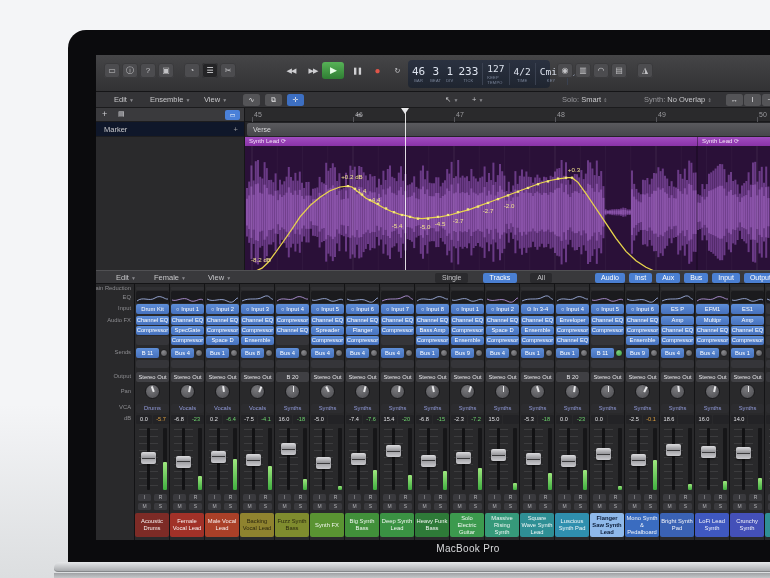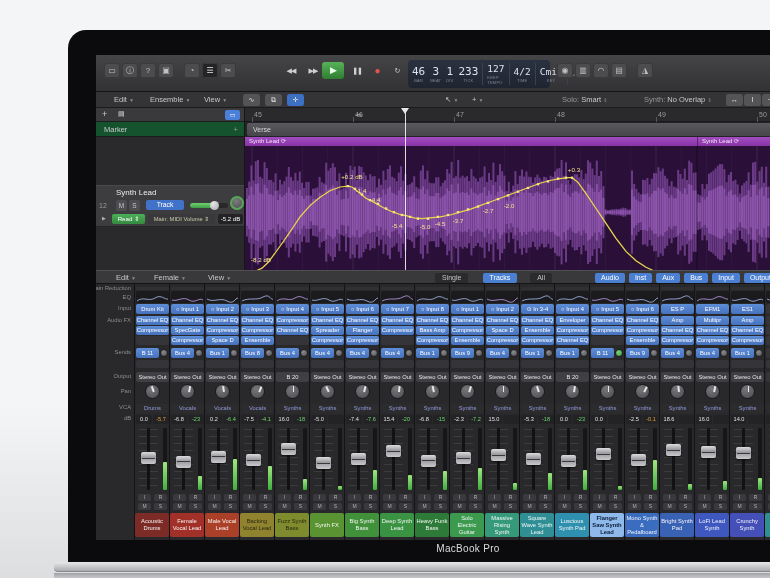--- a/index.html
+++ b/index.html
@@ -28,21 +28,21 @@
   
   #ttb{position:absolute;left:0;top:37px;width:100%;height:16px;background:#343437;border-bottom:1px solid #1b1b1d;font-size:7.5px;color:#c7c7ca;}
   .menu{position:absolute;top:3px;line-height:10px;}
   .chev{color:#8b8b8f;font-size:5px;}
   .tool-ic{position:absolute;top:2px;width:17px;height:12px;border-radius:2.5px;background:#54545ializes7;background:#545457;color:#e6e6e8;font-size:7px;line-height:12px;text-align:center;}
   .tool-ic.blue{background:#3d6fc2;}
   .dim{color:#96969a;}
   
   #panel{position:absolute;left:0;top:53px;width:149px;height:162px;background:#2a2a2c;border-right:1px solid #161618;}
   #phdr{position:absolute;left:0;top:0;width:100%;height:14px;background:#3a3a3d;border-bottom:1px solid #1d1d1f;color:#cfcfd2;font-size:9px;}
-  #marker-row{position:absolute;left:0;top:14px;width:100%;height:15px;background:#14532d;border-bottom:1px solid #1d1d1f;color:#c9c9cc;font-size:7.5px;line-height:15px;}
+  #marker-row{position:absolute;left:0;top:14px;width:100%;height:15px;background:#0f172a;border-bottom:1px solid #1d1d1f;color:#c9c9cc;font-size:7.5px;line-height:15px;}
   #thdr{position:absolute;left:0;top:77px;width:100%;height:42px;background:#3d3d40;border-top:1px solid #4a4a4d;border-bottom:1px solid #232325;}
   .mini-btn{position:absolute;width:11px;height:11px;border-radius:2px;background:#4e4e52;color:#c5c5c8;font-size:6.5px;line-height:11px;text-align:center;}
   .pill{position:absolute;height:10px;border-radius:2px;font-size:6.2px;line-height:10px;text-align:center;color:#fff;overflow:hidden;white-space:nowrap;}
   #ruler{position:absolute;left:149px;top:53px;width:525px;height:14px;background:#2a2a2c;border-bottom:1px solid #19191b;color:#9a9a9e;font-size:7px;}
   .barnum{position:absolute;top:3px;}
   #marker-lane{position:absolute;left:149px;top:67px;width:525px;height:15px;background:#242427;}
   #verse-bar{position:absolute;left:2px;top:1px;right:0;height:13px;background:linear-gradient(#5a5a5e,#46464a);border-radius:2px 0 0 2px;color:#d8d8db;font-size:7px;line-height:13px;}
   #region-hdr{position:absolute;left:149px;top:82px;width:525px;height:9px;background:linear-gradient(#a14cc0,#8a33a8);color:#f3e6f8;font-size:6px;line-height:9px;}
   #region-svg-wrap{position:absolute;left:149px;top:91px;width:525px;height:124px;background:#2a1038;}
   #playhead{position:absolute;left:309px;top:53px;width:1px;height:162px;background:rgba(255,255,255,.85);}
@@ -159,36 +159,20 @@
     <div id="panel">
       <div id="phdr">
           <span style="position: absolute; left: 6px; top: 1px;">+</span>
           <span style="position: absolute; left: 22px; top: 2px; font-size: 7px;">▤</span>
           <div style="position: absolute; right: 4px; top: 2px; width: 15px; height: 10px; background: rgb(74, 128, 216); border-radius: 2px; font-size: 6px; line-height: 10px; text-align: center; color: rgb(255, 255, 255);">▭</div>
         </div>
       <div id="marker-row">
         <span style="position:absolute;left:8px;">Marker</span>
         <span style="position:absolute;right:6px;color:#9a9a9d;">+</span>
       </div>
-      <div id="thdr">
-          <div style="position: absolute; left: 3px; top: 16px; font-size: 7px; color: rgb(154, 154, 157);">12</div>
-          <div style="position: absolute; left: 20px; top: 2px; font-size: 8px; color: rgb(236, 236, 238);">Synth Lead</div>
-          <div class="mini-btn" style="left: 20px; top: 14px;">M</div>
-          <div class="mini-btn" style="left: 33px; top: 14px;">S</div>
-          <div class="pill" style="left: 50px; top: 14px; width: 38px; background: rgb(63, 114, 200); font-size: 6.8px;">Track</div>
-          <div style="position: absolute; left: 94px; top: 17px; width: 38px; height: 5px; background: rgb(40, 40, 42); border-radius: 3px;">
-            <div style="position: absolute; left: 0px; top: 0px; width: 60%; height: 5px; background: linear-gradient(rgb(111, 208, 111), rgb(63, 158, 70)); border-radius: 3px;"></div>
-            <div style="position: absolute; left: 20px; top: -2px; width: 9px; height: 9px; background: radial-gradient(circle at 35% 30%, rgb(232, 232, 234), rgb(165, 165, 169)); border-radius: 50%;"></div>
-          </div>
-          <div style="position: absolute; left: 134px; top: 10px; width: 14px; height: 14px; border-radius: 50%; background: radial-gradient(circle at 40% 30%, rgb(122, 124, 126), rgb(78, 80, 82)); border: 2px solid rgb(88, 168, 88);"></div>
-          <div style="position: absolute; left: 6px; top: 29px; font-size: 5px; color: rgb(176, 176, 179);">▶</div>
-          <div class="pill" style="left: 16px; top: 28px; width: 33px; background: linear-gradient(rgb(76, 174, 87), rgb(53, 138, 64));">Read ⇕</div>
-          <div class="pill" style="left: 52px; top: 28px; width: 67px; background: rgb(57, 57, 60); color: rgb(201, 201, 168); font-size: 5.8px;">Main: MIDI Volume ⇕</div>
-          <div class="pill" style="left: 122px; top: 28px; width: 25px; background: rgb(35, 35, 37); font-size: 6px;">-5.2 dB</div>
-        </div>
     </div>
     <div id="ruler">
         <span class="barnum" style="left: 9px;">45</span>
         <div style="position: absolute; left: 7px; top: 9px; width: 1px; height: 5px; background: rgb(85, 85, 90);"></div>
         <span class="barnum" style="left: 110px;">46</span>
         <div style="position: absolute; left: 108px; top: 9px; width: 1px; height: 5px; background: rgb(85, 85, 90);"></div>
         <span class="barnum" style="left: 211px;">47</span>
         <div style="position: absolute; left: 209px; top: 9px; width: 1px; height: 5px; background: rgb(85, 85, 90);"></div>
         <span class="barnum" style="left: 312px;">48</span>
         <div style="position: absolute; left: 310px; top: 9px; width: 1px; height: 5px; background: rgb(85, 85, 90);"></div>

